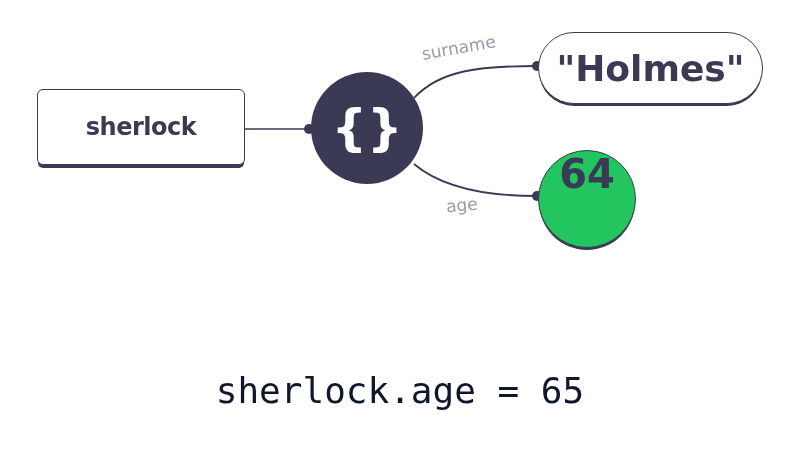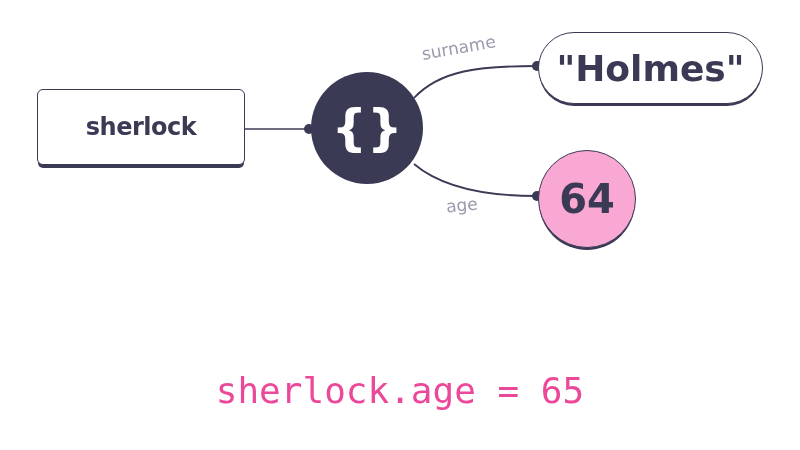--- a/index.html
+++ b/index.html
@@ -23,33 +23,33 @@
     }
     .str-node {
       position: absolute; left: 538px; top: 32px; width: 225px; height: 72px; border-radius: 36px;
       border: 1.5px solid #3b3a55; box-sizing: border-box; background: #fff;
       box-shadow: 0 3px 0 -1px #3b3a55;
       display: flex; align-items: center; justify-content: center;
       font-weight: bold; font-size: 36px;
     }
     .num-node {
       position: absolute; left: 538px; top: 150px; width: 98px; height: 98px; border-radius: 50%;
-      border: 1.5px solid #3b3a55; box-sizing: border-box; background: #f9a8d4;
+      border: 1.5px solid #3b3a55; box-sizing: border-box; background: #22c55e;
       box-shadow: 0 3px 0 -1px #3b3a55;
-      display: flex; align-items: center; justify-content: center;
+      display: flex; justify-content: center;
       font-weight: bold; font-size: 40px;
     }
     .edge-label {
       position: absolute; color: #9a99ad; font-size: 17px; font-family: "DejaVu Sans", sans-serif;
     }
     .lbl-surname { left: 422px; top: 44px; transform: rotate(-10deg); transform-origin: left center; }
     .lbl-age { left: 446px; top: 195px; transform: rotate(-6deg); }
     .code {
       position: absolute; left: 0; top: 370px; width: 800px; text-align: center;
-      font-family: "DejaVu Sans Mono", monospace; font-size: 36px; color: #ec4899;
+      font-family: "DejaVu Sans Mono", monospace; font-size: 36px; color: #0f172a;
     }
   </style>
 </head>
 <body>
 
 <div class="diagram">
   <svg class="wires" viewBox="0 0 800 300">
     <line x1="245" y1="129" x2="308" y2="129" stroke="#3b3a55" stroke-width="1.6"></line>
     <circle cx="309" cy="129" r="5" fill="#3b3a55"></circle>
     <path d="M 414 98 C 440 70, 480 66, 536 66" fill="none" stroke="#3b3a55" stroke-width="1.8"></path>

